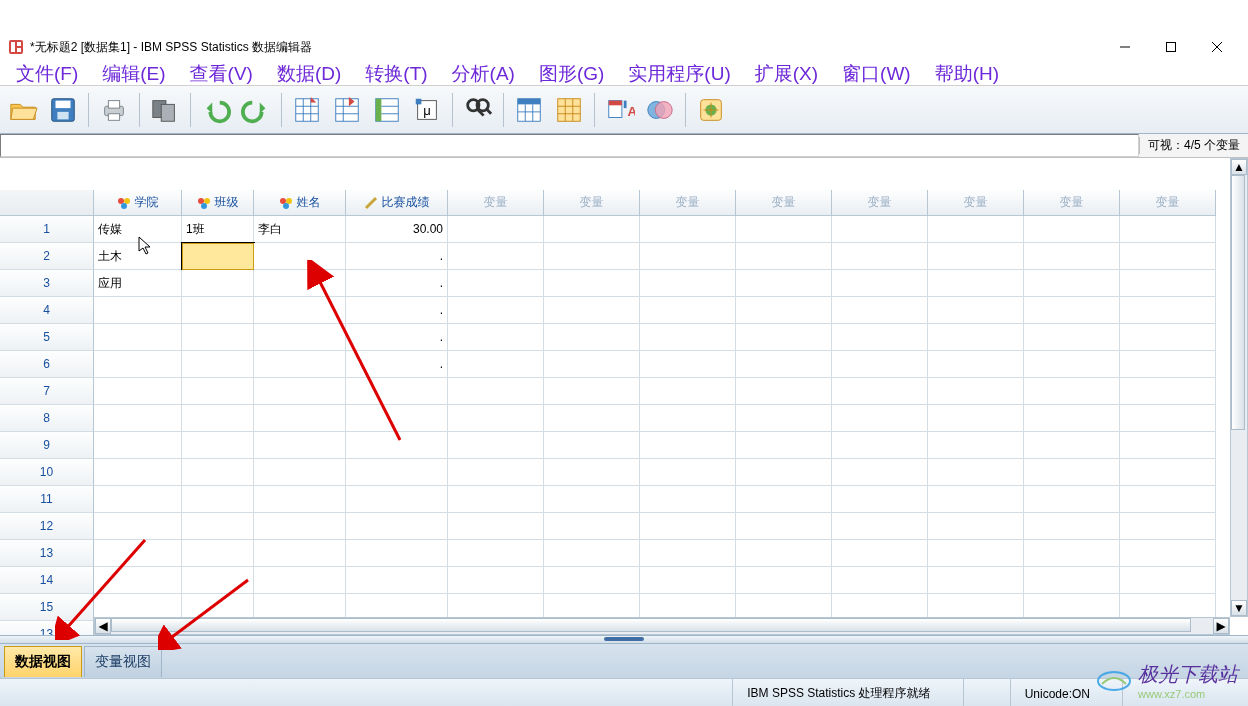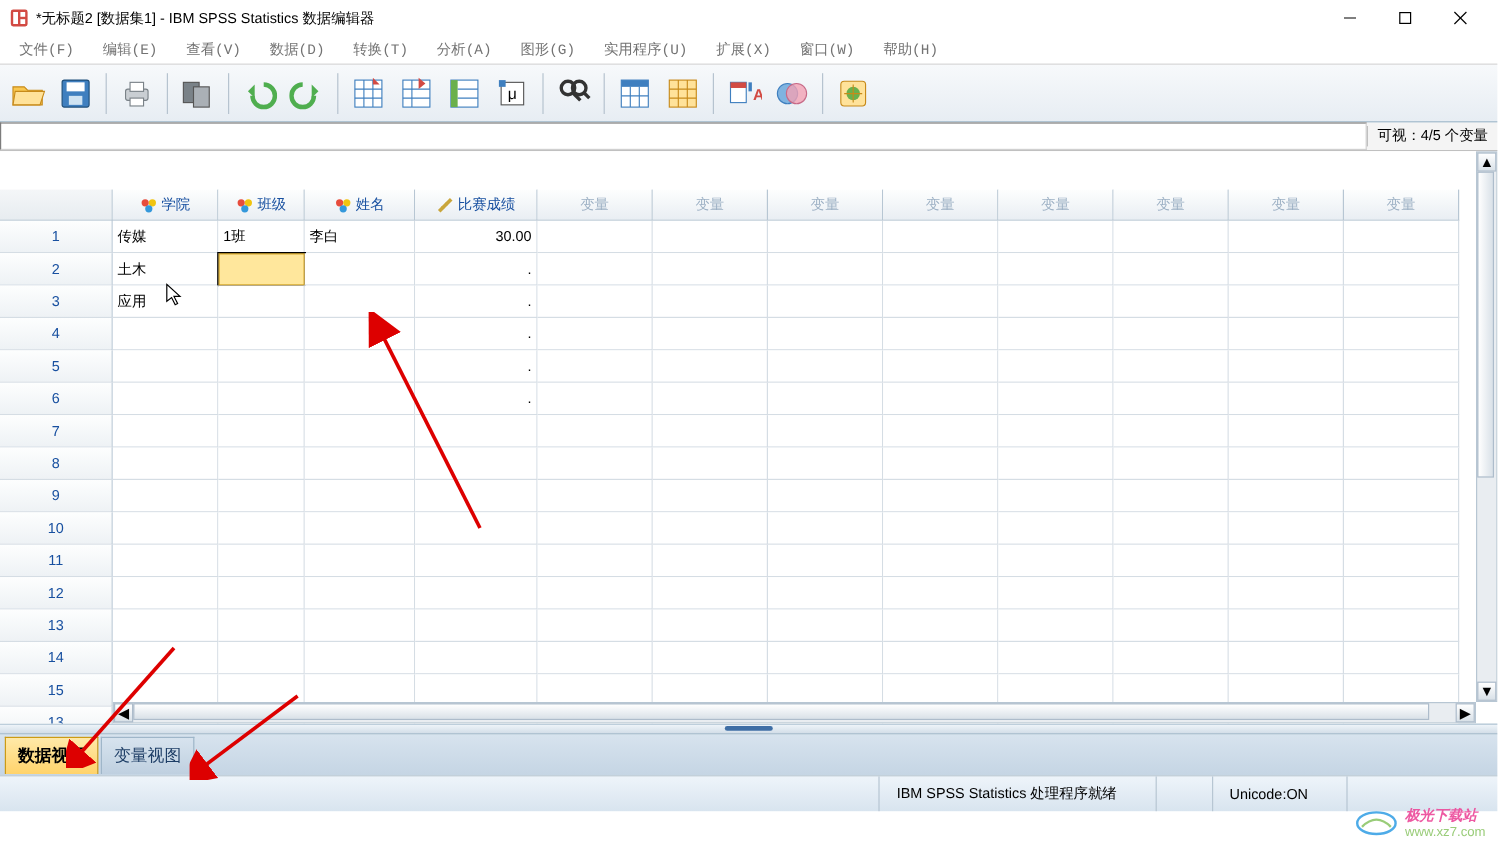--- a/index.html
+++ b/index.html
@@ -1,28 +1,28 @@
 <!DOCTYPE html>
 <html><head>
 <meta charset="utf-8">
 <style>
   * { box-sizing: border-box; margin: 0; padding: 0; font-family: "Microsoft YaHei", "SimSun", Arial, sans-serif; }
   body { background: #fff; width: 1248px; height: 706px; position: relative; overflow: hidden; font-size: 12px; }
 
   
-  .titlebar { height: 30px; display: flex; align-items: center; padding: 0 8px; background: #fff; }
+  .titlebar { height: 30px; display: flex; align-items: center; padding: 0 8px; background: #fff; margin-top: 32px; }
   .titlebar .app-icon { width: 16px; height: 16px; margin-right: 6px; }
   .titlebar .title { flex: 1; color: #000; font-size: 12px; }
   .winbtns { display: flex; gap: 0; }
   .winbtn { width: 46px; height: 30px; display: flex; align-items: center; justify-content: center; }
   .winbtn svg { width: 12px; height: 12px; }
 
   
   .menubar { height: 24px; display: flex; align-items: center; padding: 0 4px; background: #fff; border-bottom: 1px solid #d0d0d0; }
-  .menubar .mitem { padding: 2px 12px; font-size: 12px; color: #737373; font-family: Liberation Mono, monospace; }
+  .menubar .mitem { padding: 2px 12px; font-size: 19px; color: #6d28d9; }
 
   
   .toolbar { height: 48px; background: linear-gradient(#f7f9fb,#e7edf3); border-bottom: 1px solid #9fb6c9; display:flex; align-items:center; padding:0 4px; gap:2px;}
   .tbtn { width:38px; height:38px; display:flex; align-items:center; justify-content:center; border:1px solid transparent; border-radius:3px;}
   .tsep{ width:1px; height:34px; background:#b6c3cf; margin:0 4px;}
   .tbtn svg{ width:30px; height:30px;}
 
   
   .infobar{ height:24px; display:flex; align-items:center; border-bottom:1px solid #c0c0c0; background:#f4f4f4;}
   .infobar .left{ width:168px; padding:0 6px; border-right:1px solid #c0c0c0; height:100%; display:flex; align-items:center;}
@@ -63,21 +63,21 @@
   
   .statusbar{ height:30px; background:linear-gradient(#eef4fa,#d8e4ef); border-top:1px solid #b7c6d3; display:flex; align-items:center; justify-content:flex-end; padding:0 6px; gap:18px; color:#000;}
   .statusbar .cell2{ border-left:1px solid #b7c6d3; padding:0 14px; height:100%; display:flex; align-items:center;}
 
   
   .arrow-svg{ position:absolute; pointer-events:none;}
 
   
   .watermark{ position:absolute; right:10px; bottom:6px; display:flex; align-items:center; gap:6px; opacity:.9;}
   .watermark .logo{ width:36px; height:22px;}
-  .watermark .t1{ font-size:12px; color:#ec4899; font-style:italic; font-weight:bold;}
+  .watermark .t1{ font-size:20px; color:#4c1d95; font-style:italic; font-weight:normal;}
   .watermark .t2{ font-size:11px; color:#8fc76b;}
 
   
   .cursor{ position:absolute; width:14px; height:20px;}
 </style>
 </head>
 <body>
 
 <div class="titlebar">
   <svg class="app-icon" viewBox="0 0 16 16">

